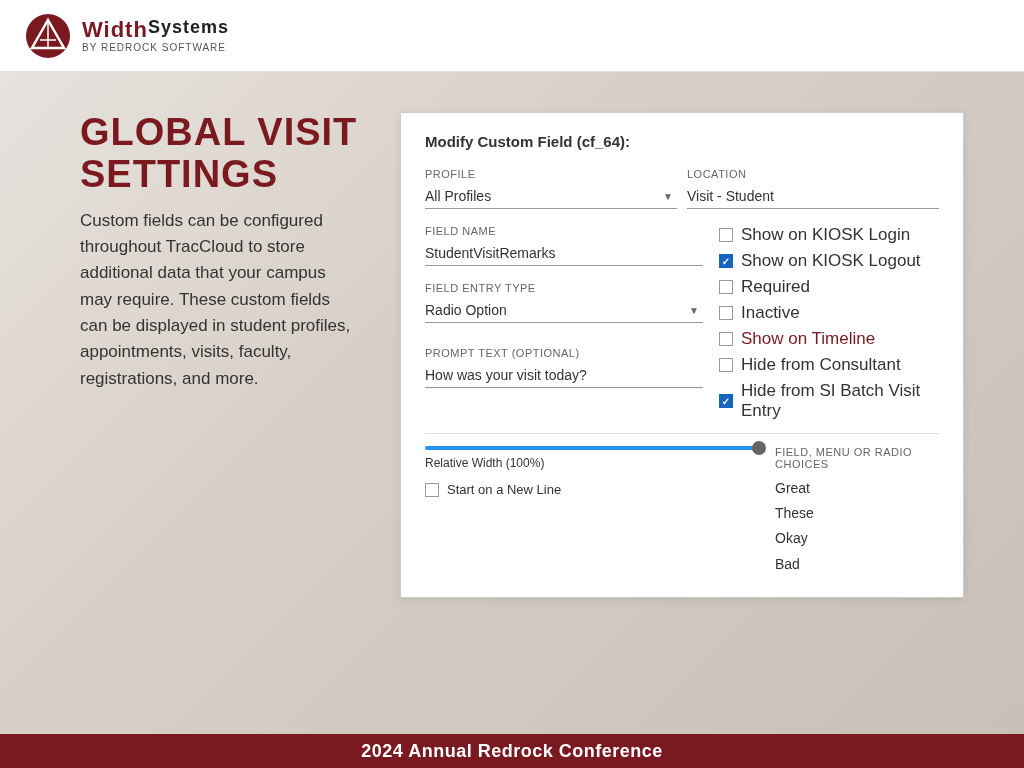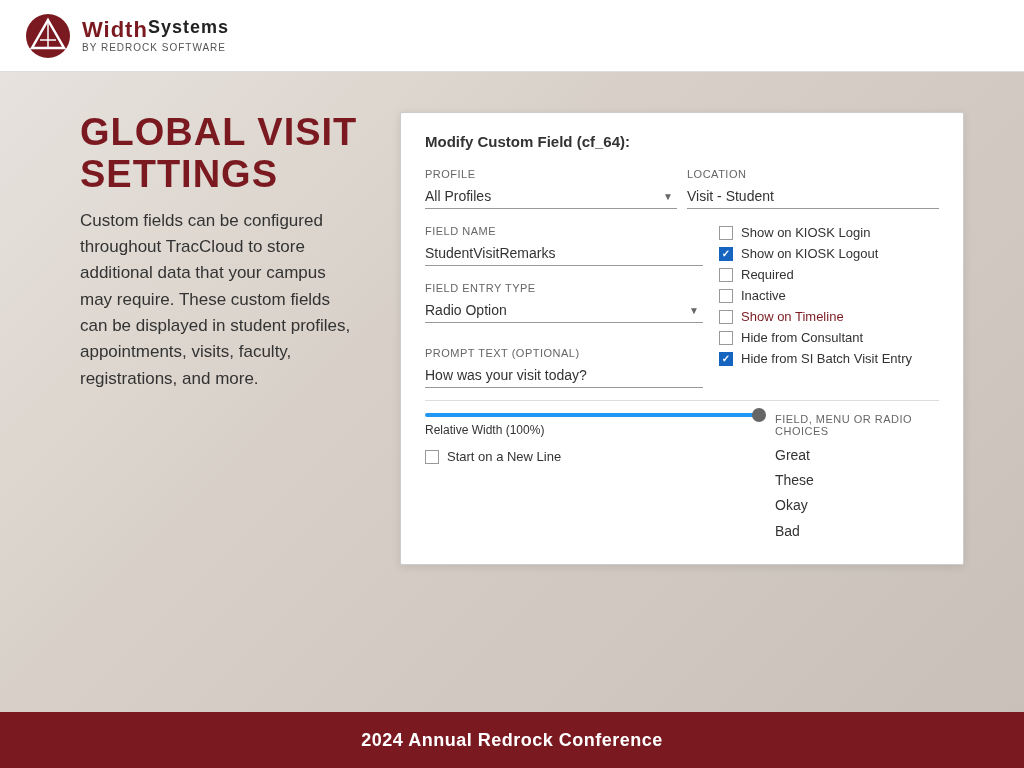--- a/index.html
+++ b/index.html
@@ -165,21 +165,21 @@
       display: flex;
       flex-direction: column;
       gap: 6px;
       flex: 0 0 220px;
     }
 
     .checkbox-item {
       display: flex;
       align-items: center;
       gap: 8px;
-      font-size: 13px;
+      font-size: 17px;
       color: #333;
     }
 
     .cb-box {
       width: 14px;
       height: 14px;
       border: 1px solid #999;
       background: white;
       display: inline-flex;
       align-items: center;
@@ -263,21 +263,21 @@
       line-height: 1.8;
     }
 
     
     .footer {
       position: absolute;
       bottom: 0;
       left: 0;
       right: 0;
       background: #7a1a20;
-      height: 56px;
+      height: 34px;
       display: flex;
       align-items: center;
       justify-content: center;
       z-index: 10;
     }
 
     .footer-text {
       color: white;
       font-size: 18px;
       font-weight: 600;

